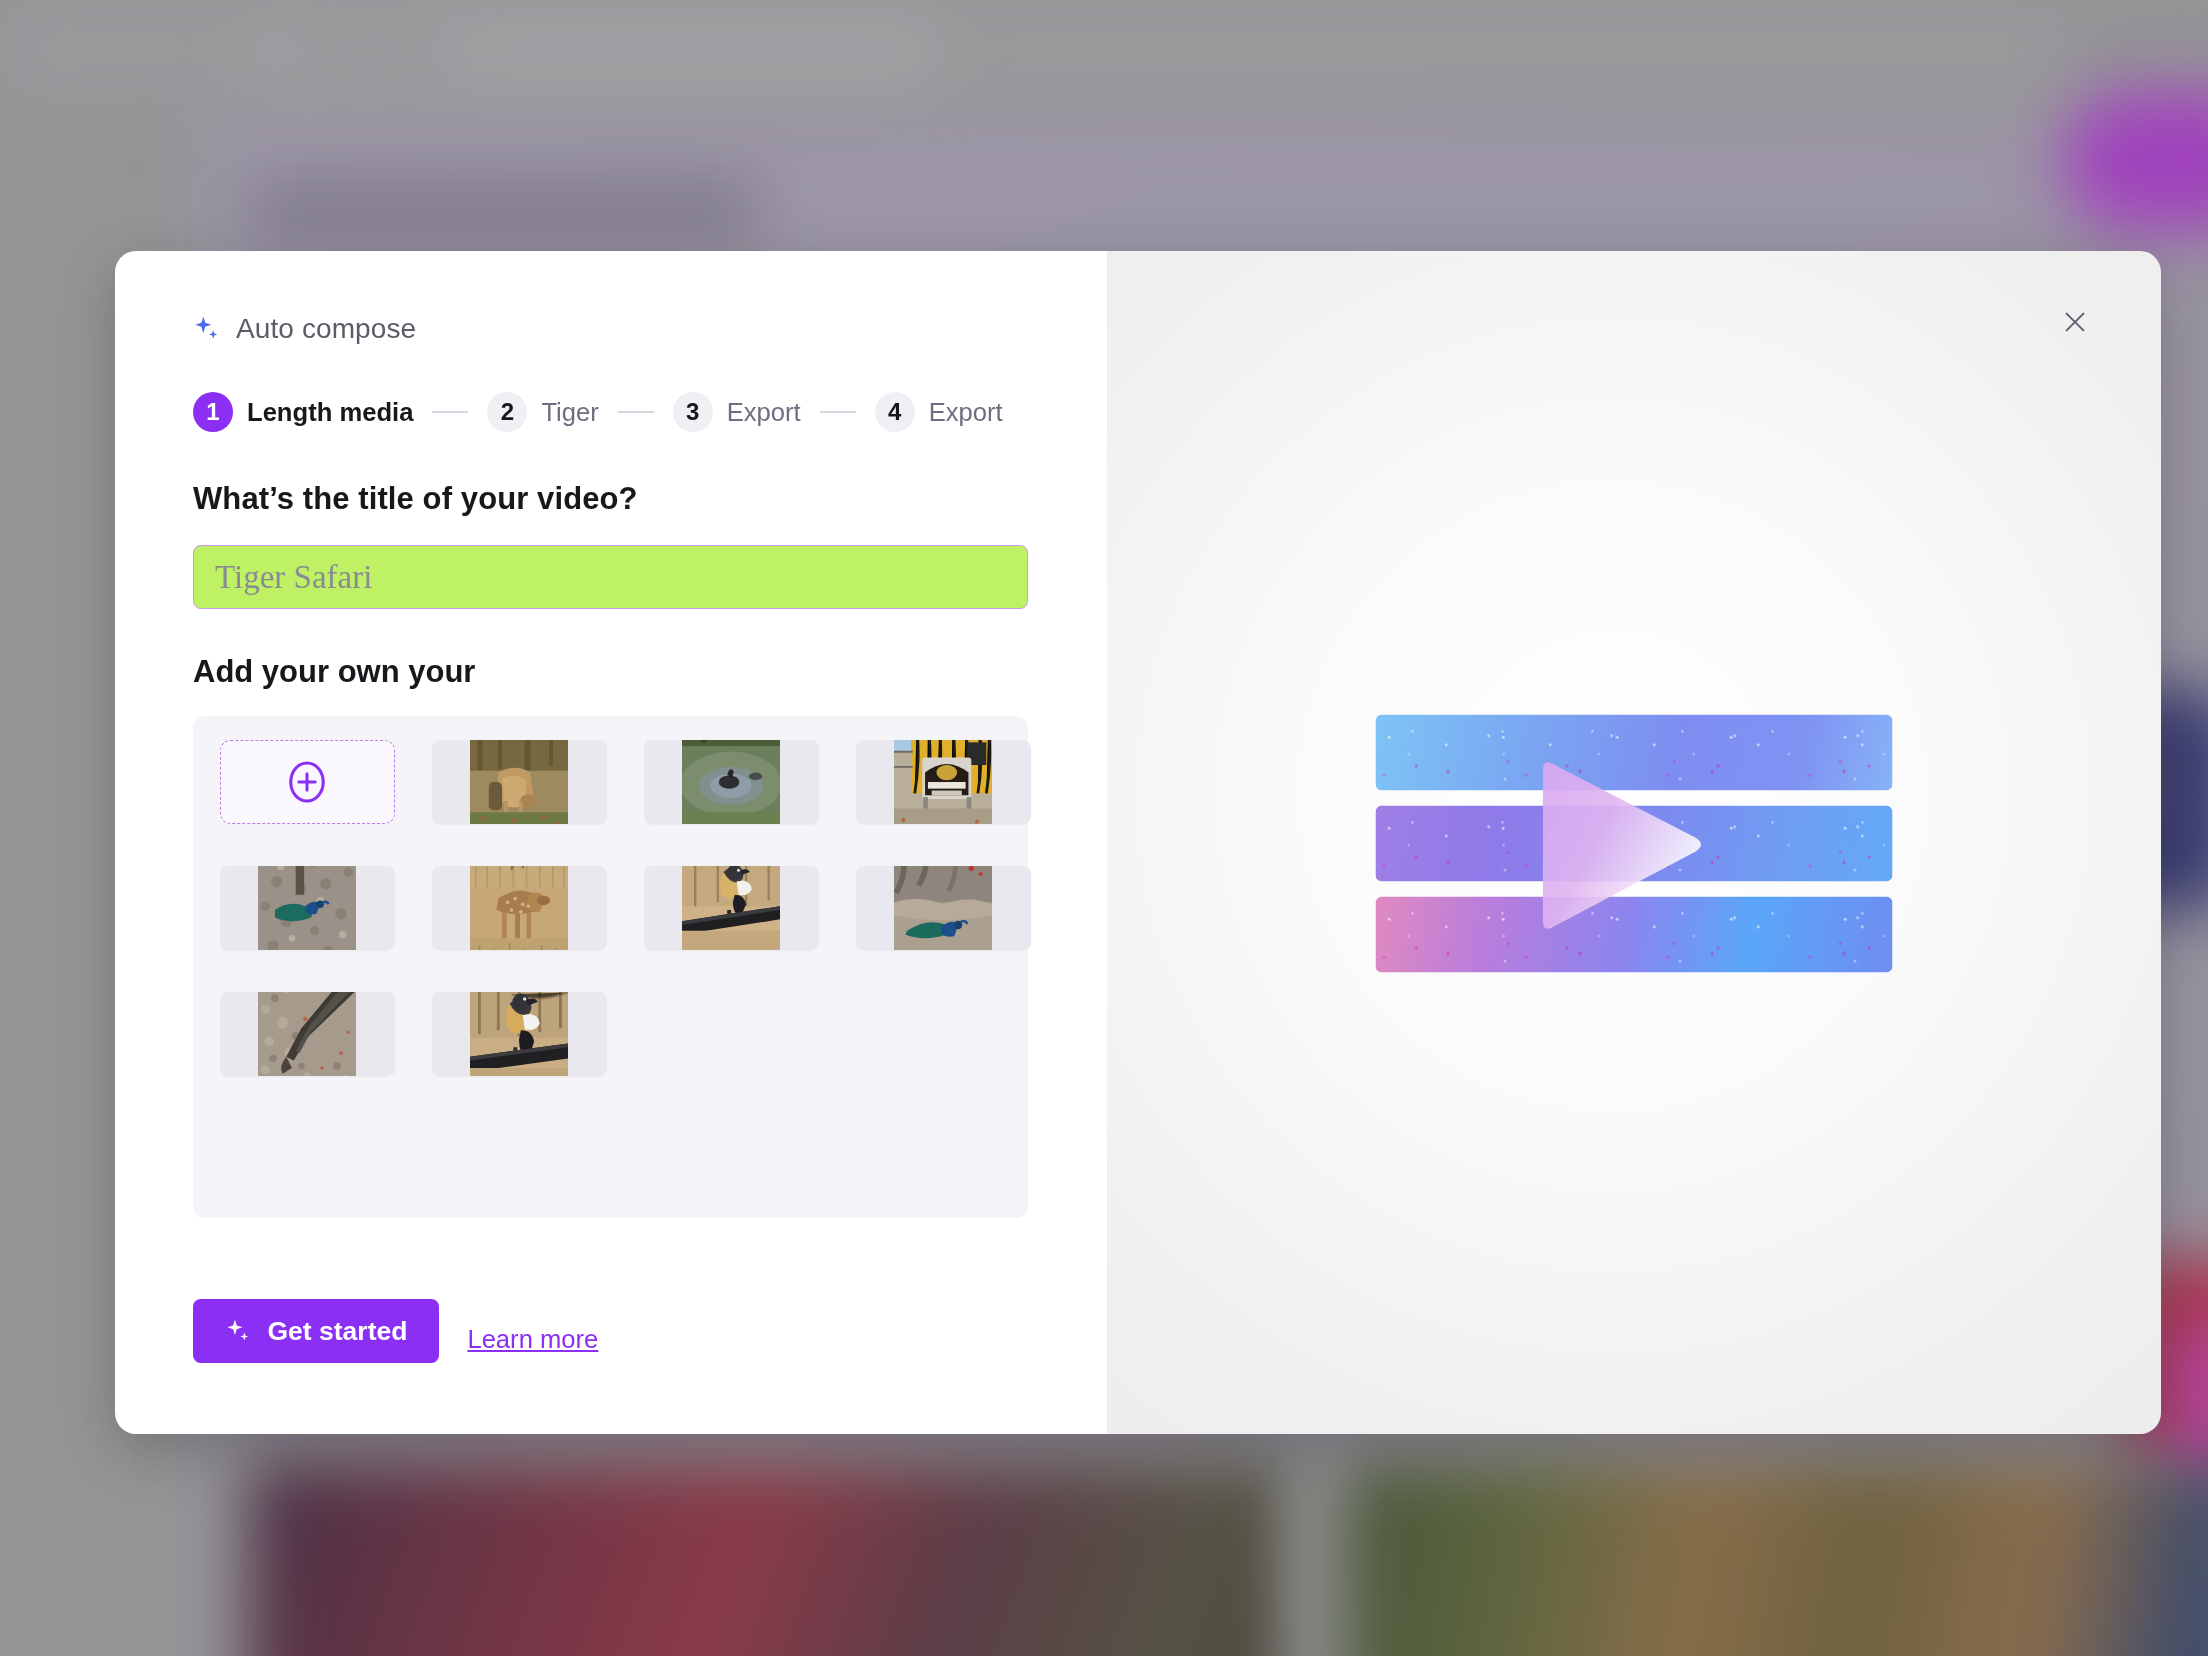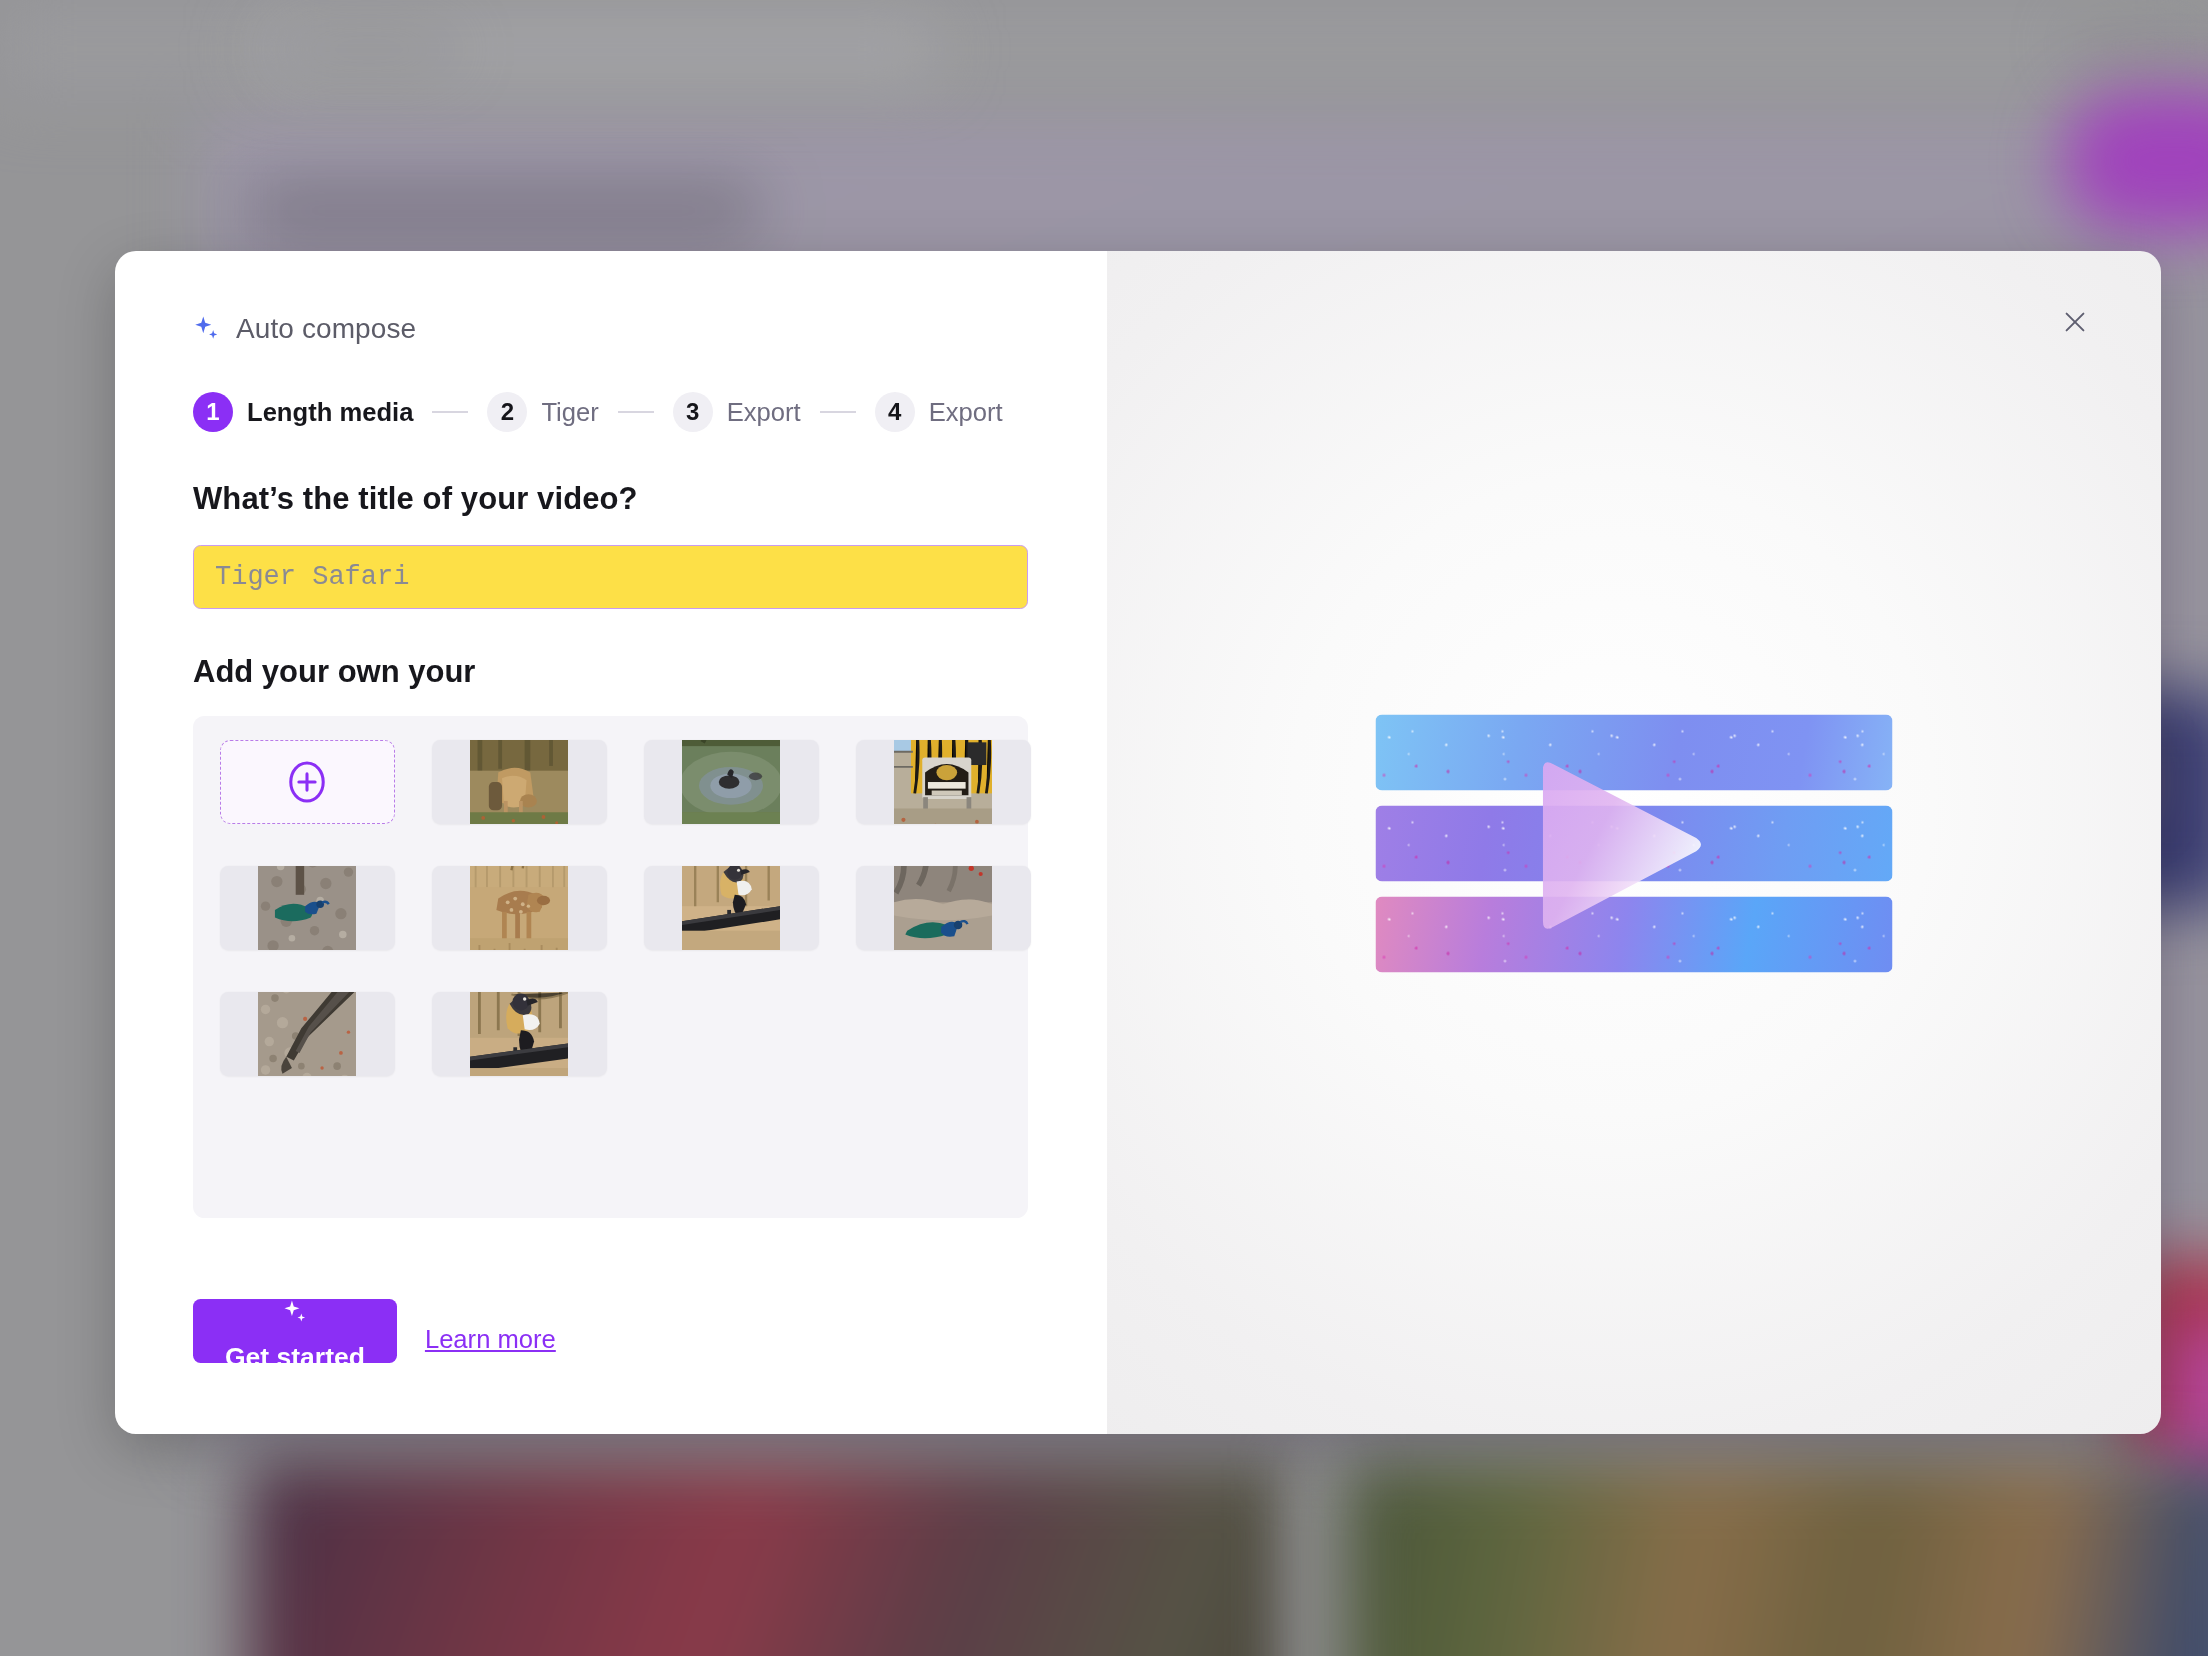--- a/index.html
+++ b/index.html
@@ -142,25 +142,25 @@
     font-size: 31px; font-weight: 700; color: #17171c;
     letter-spacing: 0.1px;
   }
 
   #title-input {
     margin-top: 28px;
     width: 835px; height: 64px;
     border: 1.9px solid #c99cf0;
     border-radius: 7.6px;
     padding: 0 21px;
-    font-size: 27px;
+    font-size: 33px;
     color: #4e4e58;
-    font-family: Liberation Mono, monospace;
+    font-family: Liberation Serif, serif;
     outline: none;
-    background: #fde047;
+    background: #bef264;
   }
   #title-input::placeholder { color: #8a8a94; }
 
   #media-heading {
     margin-top: 45px;
     font-size: 31px; font-weight: 700; color: #17171c;
   }
 
   
   #media-panel {
@@ -211,21 +211,20 @@
     height: 64px;
     background: #8B2FF5;
     color: #fff;
     border: none;
     border-radius: 7.6px;
     padding: 0 32px;
     display: flex; align-items: center; gap: 16px;
     font-size: 26.5px; font-weight: 700;
     font-family: "Liberation Sans", sans-serif;
     cursor: pointer;
-    flex-direction: column;
   }
   .btn-spark { width: 26.5px; height: 26.5px; display: block; }
   #learn-more {
     font-size: 25.6px;
     color: #8B2FF5;
     text-decoration: underline;
     cursor: pointer;
     margin-top: 16px;
   }
 

